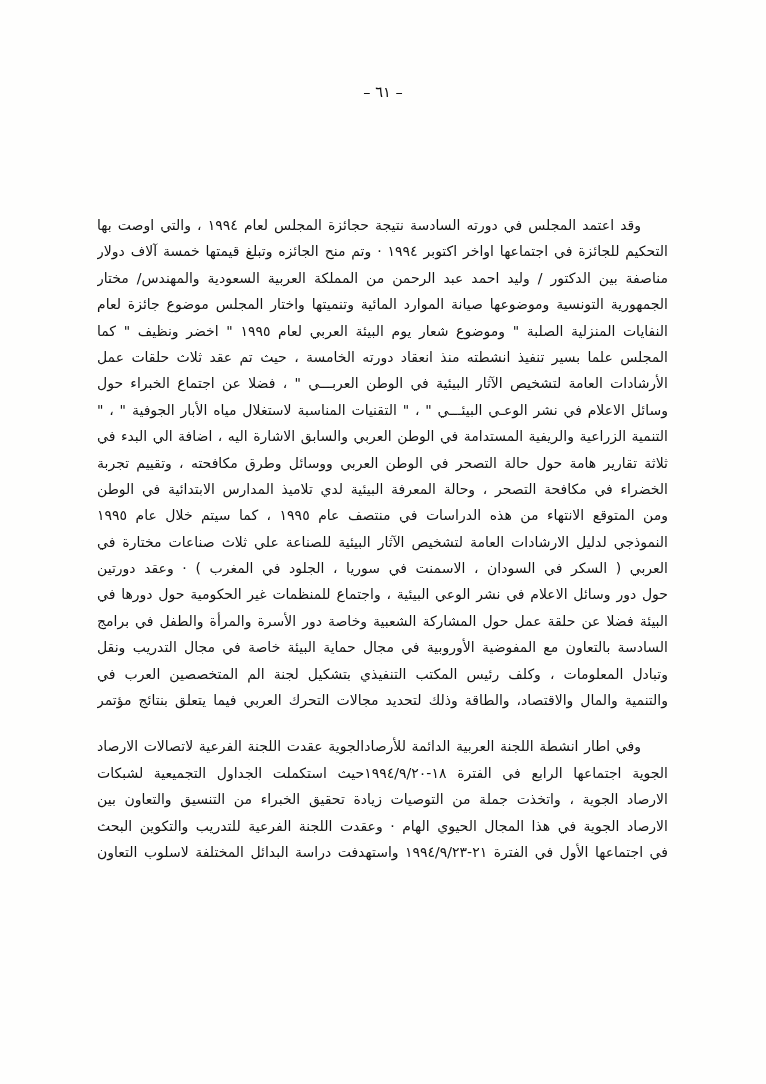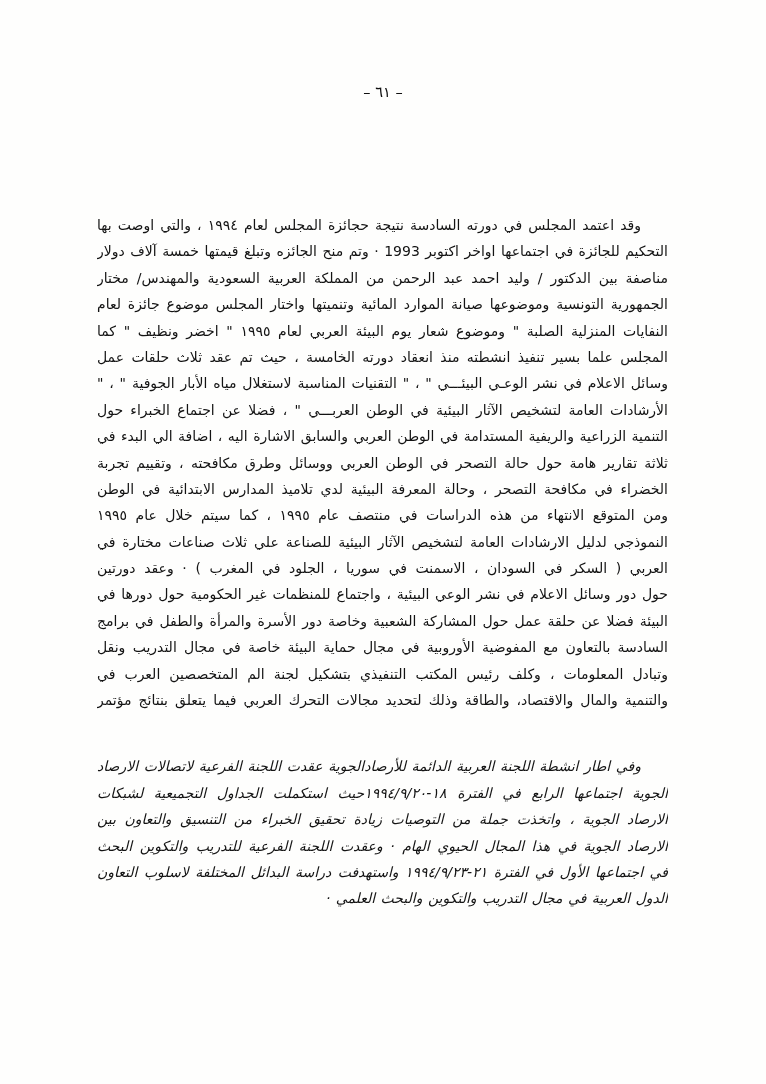--- a/index.html
+++ b/index.html
@@ -33,22 +33,21 @@
     top: 212px;
     right: 98px;
     width: 571px;
     direction: rtl;
   }
   .para {
     margin: 0;
     padding: 0;
   }
   .para + .para {
-    margin-top: 40px;
-    font-style: italic;
+    margin-top: 20px;
   }
   .line {
     font-size: 14px;
     line-height: 26.4px;
     height: 26.4px;
     overflow: hidden;
     text-align: justify;
     text-align-last: justify;
     color: #131313;
     word-spacing: 1px;
@@ -64,43 +63,42 @@
 <body>
 
 <div class="page">
 
   <div class="page-number">– ٦١ –</div>
 
   <div class="body-text" dir="rtl" lang="ar">
 
     <div class="para">
       <div class="line first">وقد اعتمد المجلس في دورته السادسة نتيجة حجائزة المجلس لعام ١٩٩٤ ، والتي اوصت بها هيئة</div>
-      <div class="line">التحكيم للجائزة في اجتماعها اواخر اكتوبر 1993 · وتم منح الجائزه وتبلغ قيمتها خمسة آلاف دولار</div>
+      <div class="line">التحكيم للجائزة في اجتماعها اواخر اكتوبر ١٩٩٤ · وتم منح الجائزه وتبلغ قيمتها خمسة آلاف دولار</div>
       <div class="line">مناصفة بين الدكتور / وليد احمد عبد الرحمن من المملكة العربية السعودية والمهندس/ مختار الجابري من</div>
       <div class="line">الجمهورية التونسية وموضوعها صيانة الموارد المائية وتنميتها واختار المجلس موضوع جائزة لعام ١٩٩٥ "</div>
       <div class="line">النفايات المنزلية الصلبة " وموضوع شعار يوم البيئة العربي لعام ١٩٩٥ " اخضر ونظيف " كما احيط</div>
       <div class="line">المجلس علما بسير تنفيذ انشطته منذ انعقاد دورته الخامسة ، حيث تم عقد ثلاث حلقات عمل حول " دور</div>
+      <div class="line">الأرشادات العامة لتشخيص الآثار البيئية في الوطن العربـــي " ، فضلا عن اجتماع الخبراء حول</div>
       <div class="line">وسائل الاعلام في نشر الوعـي البيئـــي " ، " التقنيات المناسبة لاستغلال مياه الأبار الجوفية " ، "</div>
-      <div class="line">الأرشادات العامة لتشخيص الآثار البيئية في الوطن العربـــي " ، فضلا عن اجتماع الخبراء حول</div>
       <div class="line">التنمية الزراعية والريفية المستدامة في الوطن العربي والسابق الاشارة اليه ، اضافة الي البدء في اعداد</div>
       <div class="line">ثلاثة تقارير هامة حول حالة التصحر في الوطن العربي ووسائل وطرق مكافحته ، وتقييم تجربة الاحزمة</div>
       <div class="line">الخضراء في مكافحة التصحر ، وحالة المعرفة البيئية لدي تلاميذ المدارس الابتدائية في الوطن العربي ،</div>
       <div class="line">ومن المتوقع الانتهاء من هذه الدراسات في منتصف عام ١٩٩٥ ، كما سيتم خلال عام ١٩٩٥ التطبيق</div>
       <div class="line">النموذجي لدليل الارشادات العامة لتشخيص الآثار البيئية للصناعة علي ثلاث صناعات مختارة في الوطن</div>
       <div class="line">العربي ( السكر في السودان ، الاسمنت في سوريا ، الجلود في المغرب ) · وعقد دورتين للاعلاميين</div>
       <div class="line">حول دور وسائل الاعلام في نشر الوعي البيئية ، واجتماع للمنظمات غير الحكومية حول دورها في حماية</div>
       <div class="line">البيئة فضلا عن حلقة عمل حول المشاركة الشعبية وخاصة دور الأسرة والمرأة والطفل في برامج حماية</div>
       <div class="line">السادسة بالتعاون مع المفوضية الأوروبية في مجال حماية البيئة خاصة في مجال التدريب ونقل التقنية</div>
       <div class="line">وتبادل المعلومات ، وكلف رئيس المكتب التنفيذي بتشكيل لجنة الم المتخصصين العرب في مجالات البيئة</div>
       <div class="line">والتنمية والمال والاقتصاد، والطاقة وذلك لتحديد مجالات التحرك العربي فيما يتعلق بنتائج مؤتمر الأمم</div>
     </div>
 
     <div class="para">
       <div class="line first">وفي اطار انشطة اللجنة العربية الدائمة للأرصادالجوية عقدت اللجنة الفرعية لاتصالات الارصاد</div>
       <div class="line">الجوية اجتماعها الرابع في الفترة ١٨-١٩٩٤/٩/٢٠حيث استكملت الجداول التجميعية لشبكات اتصالات</div>
       <div class="line">الارصاد الجوية ، واتخذت جملة من التوصيات زيادة تحقيق الخبراء من التنسيق والتعاون بين ادارات</div>
       <div class="line">الارصاد الجوية في هذا المجال الحيوي الهام · وعقدت اللجنة الفرعية للتدريب والتكوين البحث العلمي</div>
       <div class="line">في اجتماعها الأول في الفترة ٢١-١٩٩٤/٩/٢٣ واستهدفت دراسة البدائل المختلفة لاسلوب التعاون بين</div>
-      <div class="line last">الدول العربية في مجال التدريب والتكوين والبحث العلمي ·</div>
     </div>
 
   </div>
 </div>
 
 </body></html>

